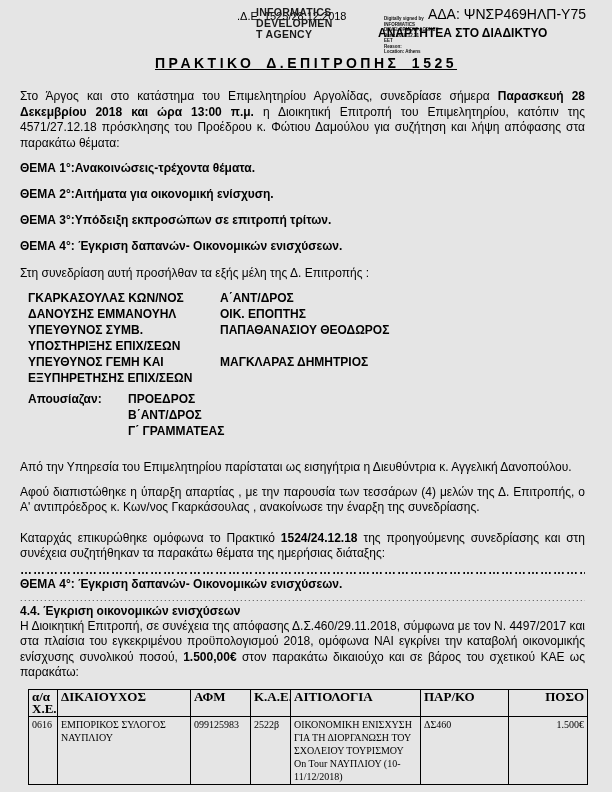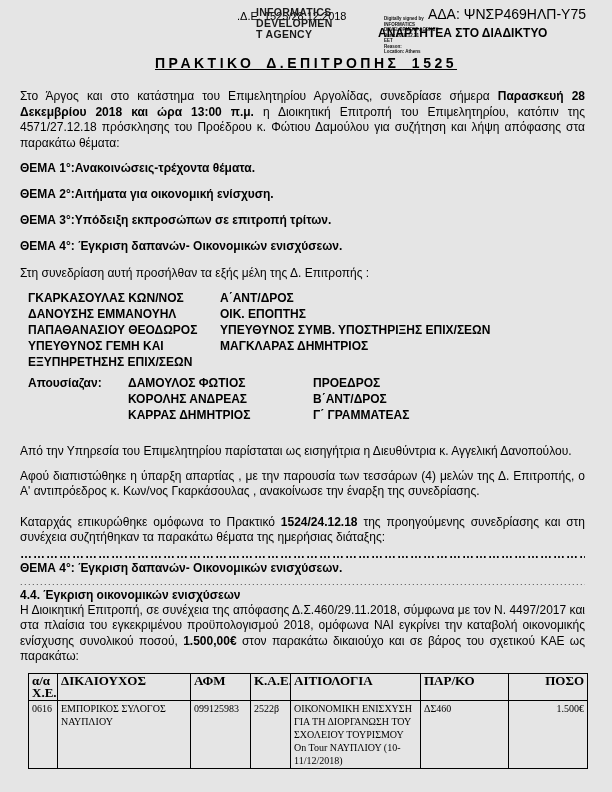--- a/index.html
+++ b/index.html
@@ -125,36 +125,31 @@
     <div class="member-list">
       <div class="member-row">
         <span>ΓΚΑΡΚΑΣΟΥΛΑΣ ΚΩΝ/ΝΟΣ</span>
         <span>Α΄ΑΝΤ/ΔΡΟΣ</span>
       </div>
       <div class="member-row">
         <span>ΔΑΝΟΥΣΗΣ ΕΜΜΑΝΟΥΗΛ</span>
         <span>ΟΙΚ. ΕΠΟΠΤΗΣ</span>
       </div>
       <div class="member-row">
+        <span>ΥΠΕΥΘΥΝΟΣ ΣΥΜΒ. ΥΠΟΣΤΗΡΙΞΗΣ ΕΠΙΧ/ΣΕΩΝ</span>
         <span>ΠΑΠΑΘΑΝΑΣΙΟΥ ΘΕΟΔΩΡΟΣ</span>
-        <span>ΥΠΕΥΘΥΝΟΣ ΣΥΜΒ. ΥΠΟΣΤΗΡΙΞΗΣ ΕΠΙΧ/ΣΕΩΝ</span>
       </div>
       <div class="member-row">
         <span>ΥΠΕΥΘΥΝΟΣ ΓΕΜΗ ΚΑΙ ΕΞΥΠΗΡΕΤΗΣΗΣ ΕΠΙΧ/ΣΕΩΝ</span>
         <span>ΜΑΓΚΛΑΡΑΣ ΔΗΜΗΤΡΙΟΣ</span>
       </div>
     </div>
 
     <div class="absent-block">
       <div>Απουσίαζαν:</div>
-      <div class="absent-names">
-        <div>ΔΑΜΟΥΛΟΣ ΦΩΤΙΟΣ</div>
-        <div>ΚΟΡΟΛΗΣ ΑΝΔΡΕΑΣ</div>
-        <div>ΚΑΡΡΑΣ  ΔΗΜΗΤΡΙΟΣ</div>
-      </div>
       <div class="absent-roles">
         <div>ΠΡΟΕΔΡΟΣ</div>
         <div>Β΄ΑΝΤ/ΔΡΟΣ</div>
         <div>Γ΄ ΓΡΑΜΜΑΤΕΑΣ</div>
       </div>
     </div>
 
     <p class="para service-para">Από την Υπηρεσία του Επιμελητηρίου παρίσταται ως εισηγήτρια η Διευθύντρια  κ. Αγγελική Δανοπούλου.</p>
 
     <p class="para quorum-para">Αφού διαπιστώθηκε η ύπαρξη απαρτίας , με την παρουσία των τεσσάρων (4) μελών της  Δ. Επιτροπής, ο Α' αντιπρόεδρος κ. Κων/νος Γκαρκάσουλας , ανακοίνωσε την έναρξη της συνεδρίασης.</p>

